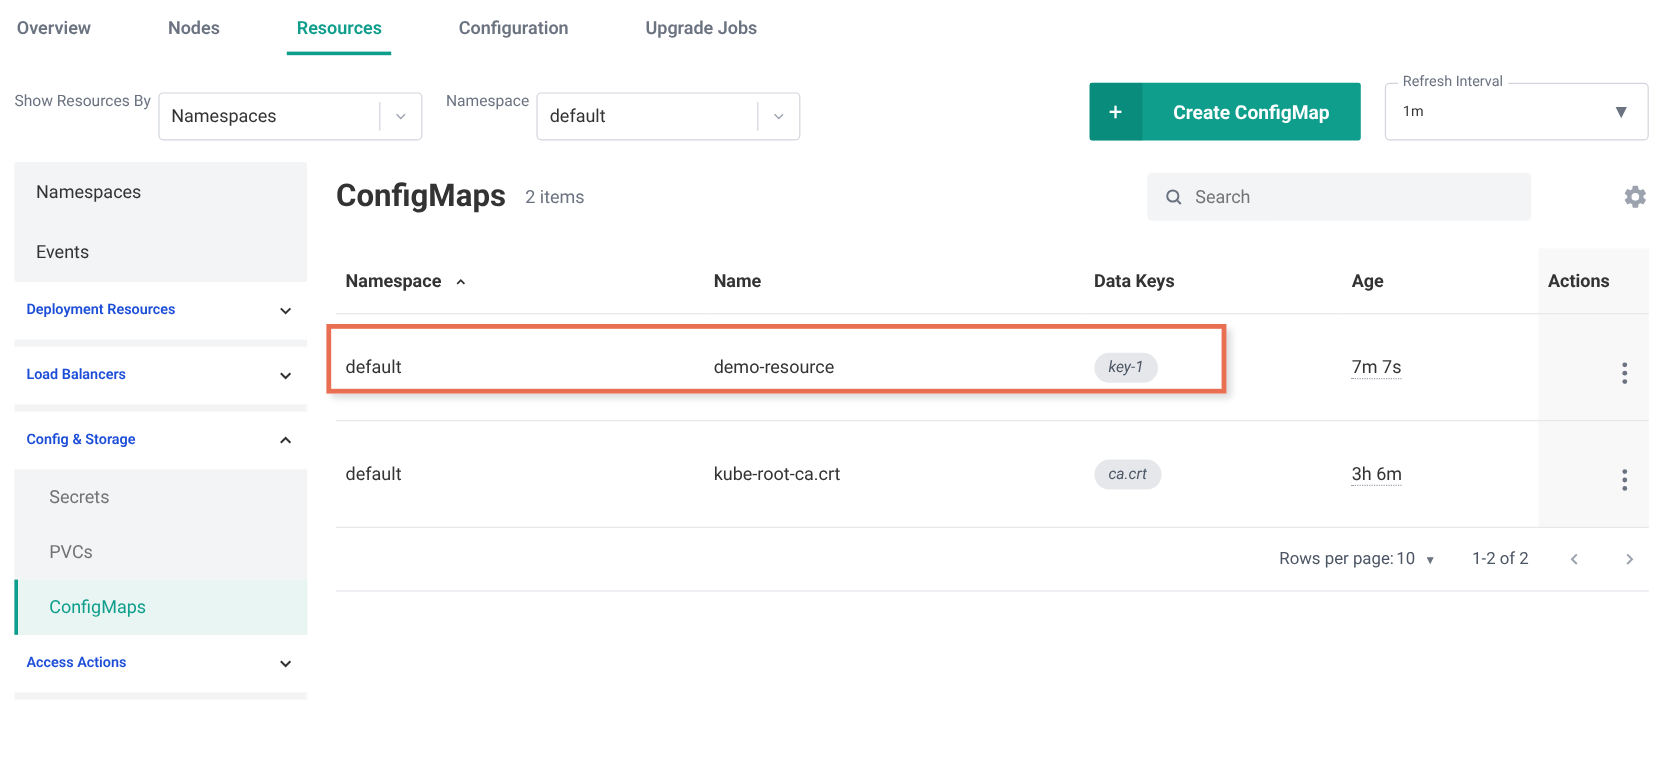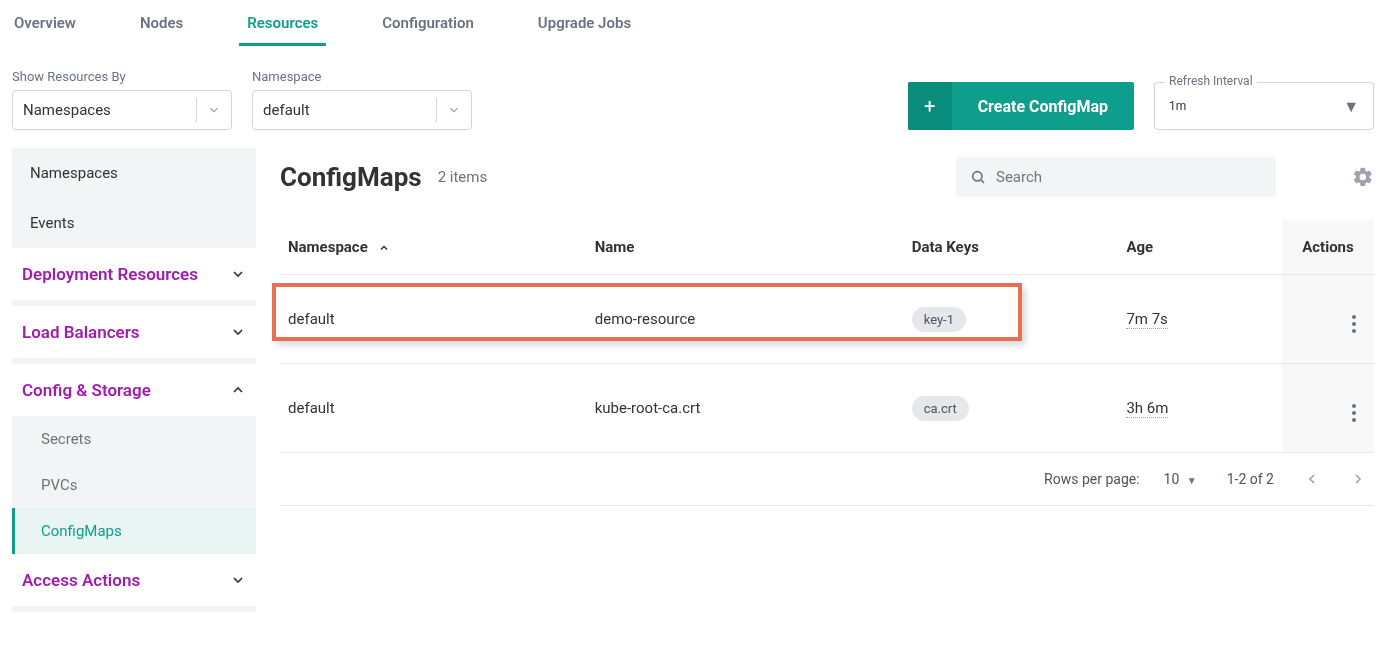--- a/index.html
+++ b/index.html
@@ -6,21 +6,21 @@
   body { width: 1386px; height: 646px; background: #fff; color: #333; }
 
   
   .tabs { display: flex; gap: 60px; padding: 10px 12px 0 12px; border-bottom: 1px solid transparent; }
   .tab { font-size: 15px; font-weight: 600; color: #6b7280; padding: 4px 2px 14px 2px; cursor: pointer; position: relative; }
   .tab.active { color: #0f9d8c; }
   .tab.active::after { content:""; position:absolute; left:-6px; right:-6px; bottom:0; height:3px; background:#0f9d8c; }
 
   
   .filter-row { display: flex; align-items: flex-end; padding: 22px 12px 18px 12px; gap: 20px; }
-  .filter-group { display:flex; flex-direction:column; gap:6px;justify-content:flex-end; }
+  .filter-group { display:flex; flex-direction:row; gap:6px;justify-content:flex-end; }
   .filter-label { font-size: 13px; color: #6b7280; font-weight: 400; }
   .select { height: 40px; border:1px solid #d1d5db; border-radius:4px; background:#fff; display:flex; align-items:center; padding:0 10px; font-size:15px; color:#333; position:relative; }
   .select .sep { width:1px; height:24px; background:#d1d5db; margin:0 10px 0 0; }
   .select .chev { color:#9ca3af; }
   .select.w1 { width: 220px; }
   .select.w2 { width: 220px; }
   .spacer { flex: 1; }
   .create-btn { height: 48px; background:#0f9d8c; color:#fff; display:flex; align-items:center; border-radius:2px; overflow:hidden; cursor:pointer; }
   .create-btn .plus { width:44px; height:100%; background:#0a8c7c; display:flex; align-items:center; justify-content:center; font-size:20px; }
   .create-btn .lbl { padding:0 26px; font-size:16px; font-weight:700; }
@@ -29,56 +29,56 @@
   .refresh-box .val { font-size:12px; }
   .refresh-box .chev { margin-left:auto; color:#6b7280; }
 
   
   .body { display:flex; padding: 0 12px 12px 12px; gap: 24px; }
 
   
   .sidebar { width: 244px; flex-shrink:0; }
   .side-block { background:#f3f4f6; border-radius:2px; }
   .side-item { padding: 16px 18px; font-size:15px; color:#333; cursor:pointer; }
-  .side-header { padding: 16px 10px; font-size:17px; font-weight:600; color:#a21caf; display:flex; align-items:center; justify-content:space-between; cursor:pointer; }
+  .side-header { padding: 16px 10px; font-size:12px; font-weight:600; color:#1d4ed8; display:flex; justify-content:space-between; cursor:pointer; }
   .side-header .chev { color:#333; }
   .sub-list { background:#f3f4f6; }
   .sub-item { padding:14px 26px; font-size:15px; color:#737373; cursor:pointer; border-left:3px solid transparent; }
   .sub-item.active { color:#0f9d8c; border-left-color:#0f9d8c; background:#e9f5f3; }
   .gap { height: 6px; }
 
   
   .main { flex:1; min-width:0; }
   .main-header { display:flex; align-items:center; gap:16px; height: 58px; }
   .main-title { font-size: 26px; font-weight:700; color:#333; }
   .item-count { font-size:15px; color:#6b7280; }
   .search-box { margin-left:auto; width: 320px; height:40px; background:#f3f4f6; border-radius:4px; display:flex; align-items:center; padding:0 14px; gap:10px; color:#6b7280; }
   .search-box input { border:none; background:transparent; outline:none; font-size:15px; flex:1; color:#000000; }
   .gear { margin-left: 60px; color:#9ca3af; cursor:pointer; }
 
   
   table { width:100%; border-collapse:collapse; margin-top: 14px; }
   th { text-align:left; font-size:15px; font-weight:700; color:#333; padding: 18px 8px; border-bottom:1px solid #e5e7eb; }
-  th.right { text-align:center; }
+  th.right { text-align:left; }
   td { padding: 30px 8px; border-bottom:1px solid #e5e7eb; font-size:15px; color:#333; vertical-align:middle; }
   .col-ns { width: 300px; }
   .col-name { width: 310px; }
   .col-keys { width: 210px; }
   .col-age { width: 160px; }
   .col-actions { width: 90px; text-align:right; background:#f8f8f8; }
-  .tag { display:inline-block; background:#e5e7eb; color:#4b5563; font-size:13px; padding:5px 12px; border-radius:14px; }
+  .tag { display:inline-block; background:#e5e7eb; color:#4b5563; font-size:13px; padding:5px 12px; border-radius:14px;font-style:italic; }
   .age { border-bottom:1px dotted #9ca3af;margin-top:47px; }
   .dots { display:inline-flex; flex-direction:column; gap:3px; align-items:center; justify-content:center; width:24px; cursor:pointer; }
   .dots span { width:4px; height:4px; background:#6b7280; border-radius:50%; }
   .highlight-row td:first-child { position:relative; }
   .highlight-overlay { position:absolute; left:-8px; top:8px; height: 58px; width: 750px; border:4px solid #e86f52; pointer-events:none; box-shadow: 4px 4px 6px rgba(0,0,0,0.15); }
 
   
   .pagination { display:flex; align-items:center; justify-content:flex-end; gap: 30px; padding: 18px 8px; font-size:14px; color:#4b5563; border-bottom:1px solid #e5e7eb; }
-  .pagination .rpp { display:flex; align-items:center; gap:24px; }
+  .pagination .rpp { display:flex; align-items:center; gap:2px; }
   .pagination .nav { display:flex; gap:30px; color:#9ca3af; }
 
   svg { display:block; }
 </style>
 </head>
 <body>
 
 <div class="tabs">
   <div class="tab">Overview</div>
   <div class="tab">Nodes</div>

